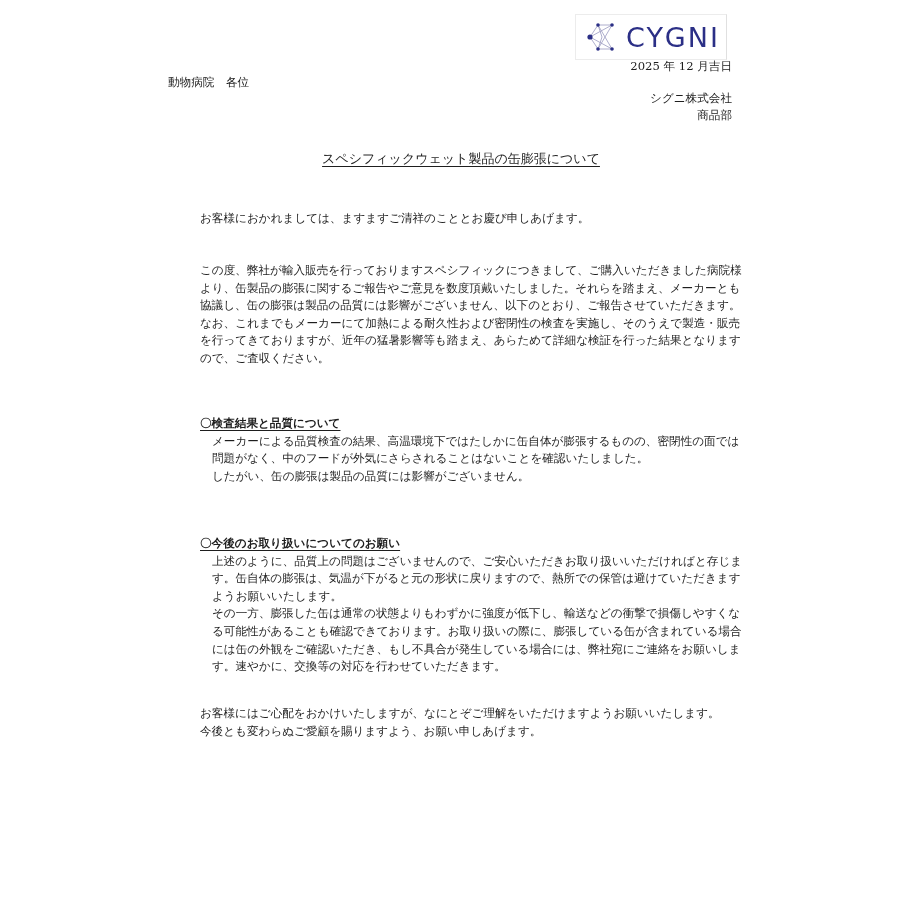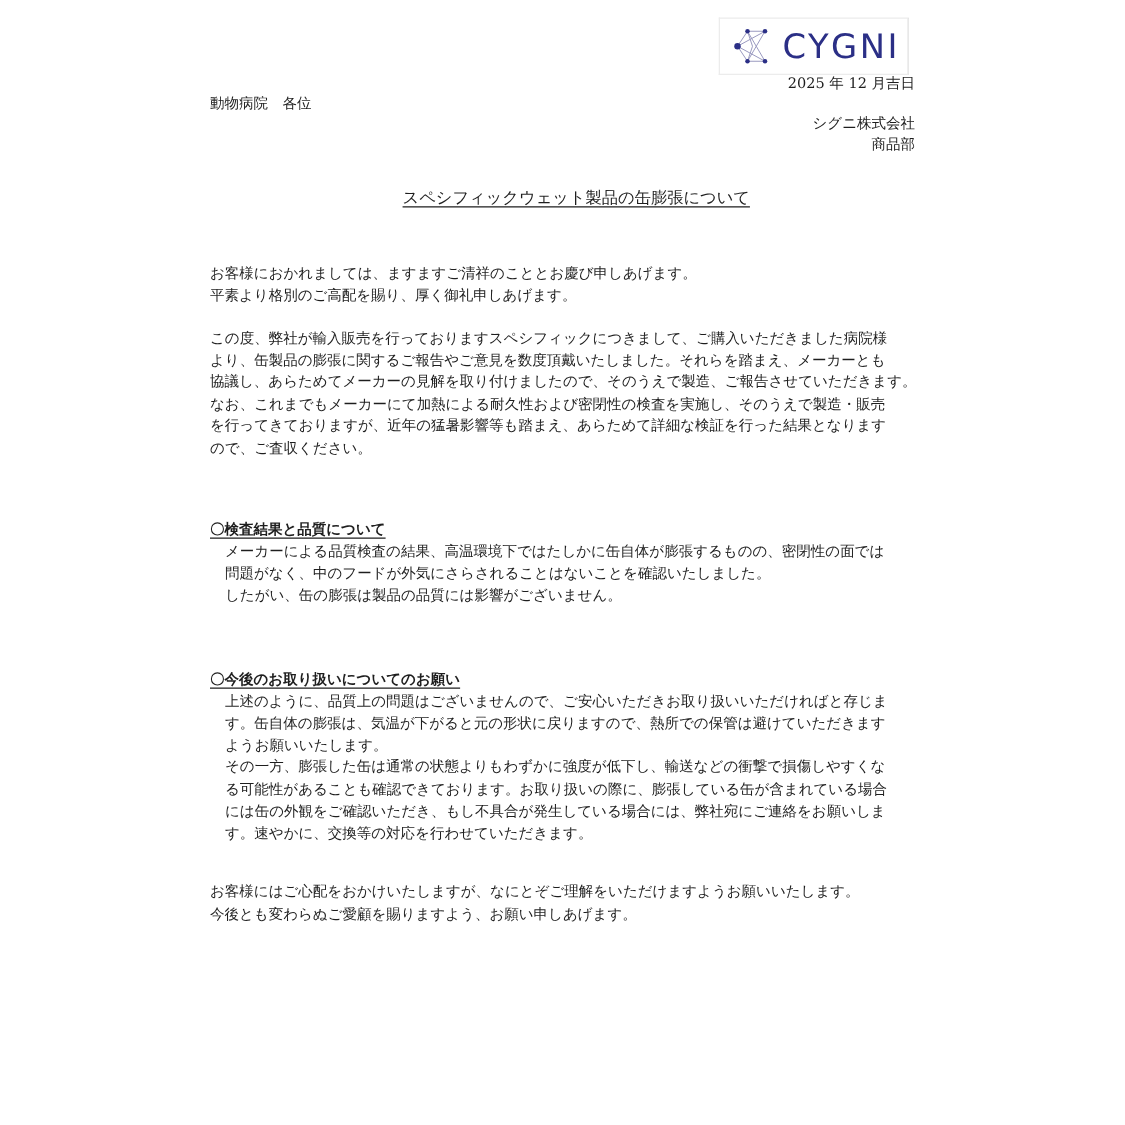--- a/index.html
+++ b/index.html
@@ -13,21 +13,21 @@
       color: #2b2f86; margin-left: 8px; font-weight: normal; }
     .t { position: absolute; font-size: 11.6px; line-height: 17.5px; white-space: nowrap; }
     .right { text-align: right; right: 168px; }
     .date { top: 58px; }
     .addressee { left: 168px; top: 74px; }
     .company { top: 90px; text-align: right; }
     .dept { top: 107px; }
     .title { left: 0; width: 900px; text-align: center; top: 150px; font-size: 13px; padding-left: 11px; }
     .title span { text-decoration: underline; text-underline-offset: 3px; }
     .para { position: absolute; left: 168px; width: 570px; font-size: 11.6px; line-height: 17.6px; }
-    .para div { white-space: nowrap; }
+    .para div { white-space: nowrap; margin-left: 32px; }
     .sec-head { text-decoration: underline; text-underline-offset: 3px; font-weight: bold; }
     .indent { padding-left: 12px; }
   </style>
 </head>
 <body>
 
 <div class="page">
 
   <div class="logo">
     <svg width="32" height="32" viewBox="0 0 32 32">
@@ -58,27 +58,26 @@
   <div class="t addressee">動物病院　各位</div>
   <div class="t right company">シグニ株式会社</div>
   <div class="t right dept">商品部</div>
 
   <div class="t title">
     <span>スペシフィックウェット製品の缶膨張について</span>
   </div>
 
   <div class="para" style="top:210px;">
     <div>お客様におかれましては、ますますご清祥のこととお慶び申しあげます。</div>
-    <div>平素より格別のご高配を賜り、厚く御礼申しあげます。</div>
   </div>
 
   <div class="para" style="top:262px;">
     <div>この度、弊社が輸入販売を行っておりますスペシフィックにつきまして、ご購入いただきました病院様</div>
     <div>より、缶製品の膨張に関するご報告やご意見を数度頂戴いたしました。それらを踏まえ、メーカーとも</div>
-    <div>協議し、あらためてメーカーの見解を取り付けましたので、そのうえで製造、ご報告させていただきます。</div>
+    <div>協議し、缶の膨張は製品の品質には影響がございません、以下のとおり、ご報告させていただきます。</div>
     <div>なお、これまでもメーカーにて加熱による耐久性および密閉性の検査を実施し、そのうえで製造・販売</div>
     <div>を行ってきておりますが、近年の猛暑影響等も踏まえ、あらためて詳細な検証を行った結果となります</div>
     <div>ので、ご査収ください。</div>
   </div>
 
   <div class="para" style="top:415px;">
     <div class="sec-head">〇検査結果と品質について</div>
     <div class="indent">メーカーによる品質検査の結果、高温環境下ではたしかに缶自体が膨張するものの、密閉性の面では</div>
     <div class="indent">問題がなく、中のフードが外気にさらされることはないことを確認いたしました。</div>
     <div class="indent">したがい、缶の膨張は製品の品質には影響がございません。</div>

